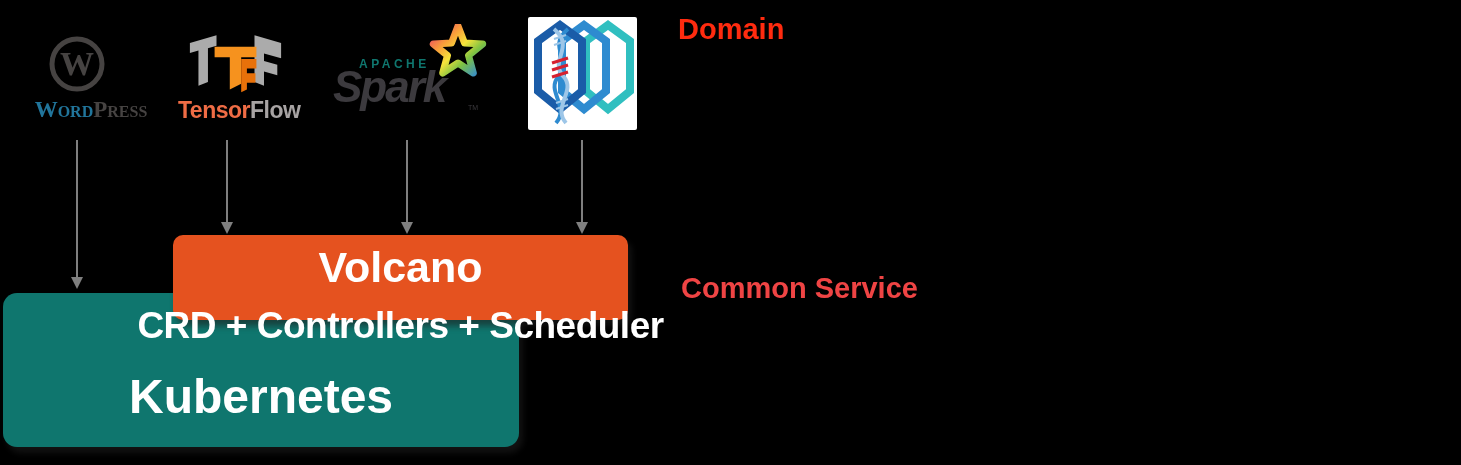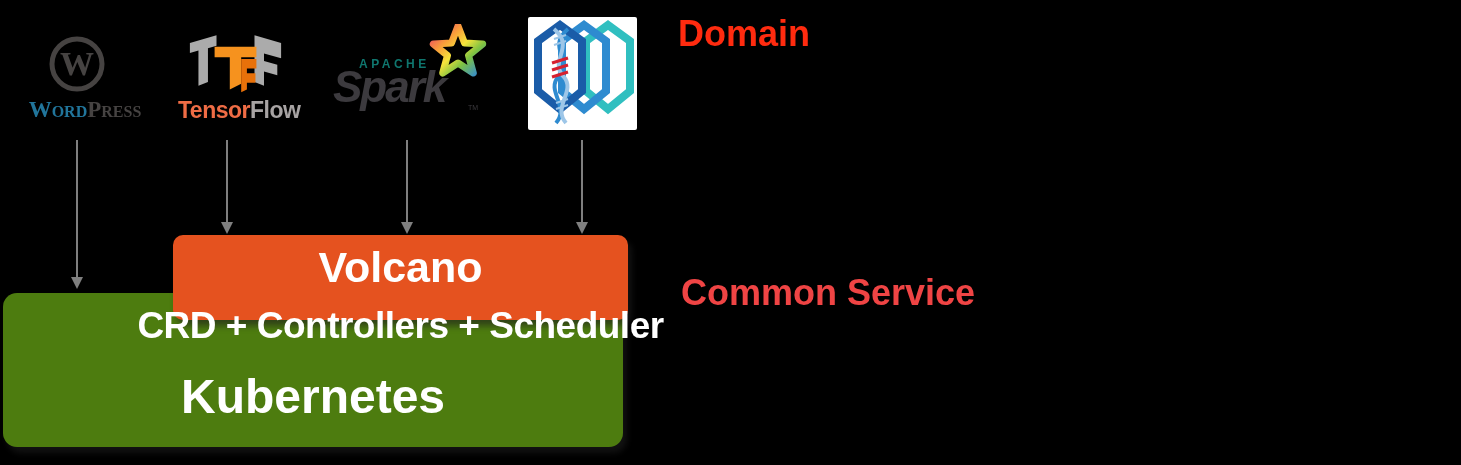--- a/index.html
+++ b/index.html
@@ -3,21 +3,21 @@
 <meta charset="utf-8">
 <style>
   html,body{margin:0;padding:0;background:#000;}
   .canvas{
     position:relative;width:1461px;height:465px;background:#000;overflow:hidden;
     font-family:"Liberation Sans",sans-serif;
   }
   
   .wp-mark{position:absolute;left:49px;top:36px;}
   .wp-wordmark{
-    position:absolute;left:16px;top:97px;width:138px;text-align:center;
+    position:absolute;left:22px;top:97px;width:138px;text-align:center;
     font-family:"Liberation Serif",serif;font-weight:bold;font-variant:small-caps;
     font-size:23px;letter-spacing:0px;white-space:nowrap;
   }
   .tf-mark{position:absolute;left:188px;top:28px;}
   .tf-wordmark{
     position:absolute;left:178px;top:97px;width:120px;text-align:center;
     font-weight:bold;font-size:23px;letter-spacing:-0.5px;white-space:nowrap;
   }
   .spark-apache{
     position:absolute;left:359px;top:57px;font-weight:bold;font-size:12px;
@@ -25,35 +25,35 @@
   }
   .spark-name{
     position:absolute;left:333px;top:62px;font-weight:bold;font-size:44px;
     letter-spacing:-2px;color:#3C3A3E;font-style:italic;
   }
   .spark-tm{position:absolute;left:468px;top:104px;font-size:7px;color:#3C3A3E;}
   .spark-star{position:absolute;left:428px;top:24px;}
   .gene-logo{position:absolute;left:528px;top:17px;}
   
   .section-label{
-    position:absolute;font-weight:bold;font-size:36px;white-space:nowrap;
+    position:absolute;font-weight:bold;font-size:29px;white-space:nowrap;
   }
   .label-domain{left:678px;top:13px;}
   .label-common{left:681px;top:272px;}
   
   .arrow-line{position:absolute;width:2px;background:#7F7F7F;}
   .arrow-head{
     position:absolute;width:0;height:0;
     border-left:6px solid transparent;border-right:6px solid transparent;
     border-top:12px solid #7F7F7F;
   }
   
   .k8s-box{
-    position:absolute;left:3px;top:293px;width:620px;height:154px;
-    background:#4d7c0f;border-radius:14px;box-shadow:4px 6px 6px rgba(30,30,30,0.6);
+    position:absolute;left:3px;top:293px;width:516px;height:154px;
+    background:#0f766e;border-radius:14px;box-shadow:4px 6px 6px rgba(30,30,30,0.6);
   }
   .k8s-title{
     position:absolute;left:50%;transform:translateX(-50%);top:76px;
     color:#fff;font-weight:bold;font-size:48px;white-space:nowrap;
   }
   .volcano-box{
     position:absolute;left:173px;top:235px;width:455px;height:85px;
     background:#E5521F;border-radius:10px;box-shadow:4px 6px 6px rgba(30,30,30,0.6);
   }
   .volcano-title{

